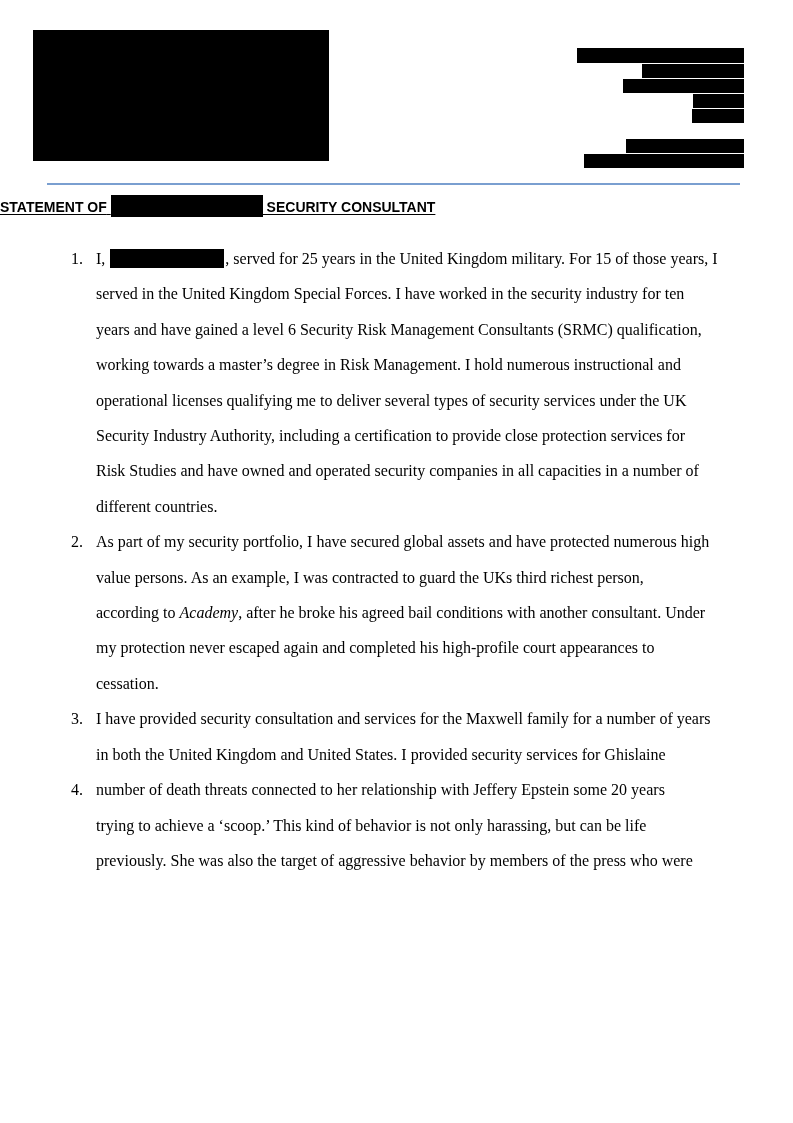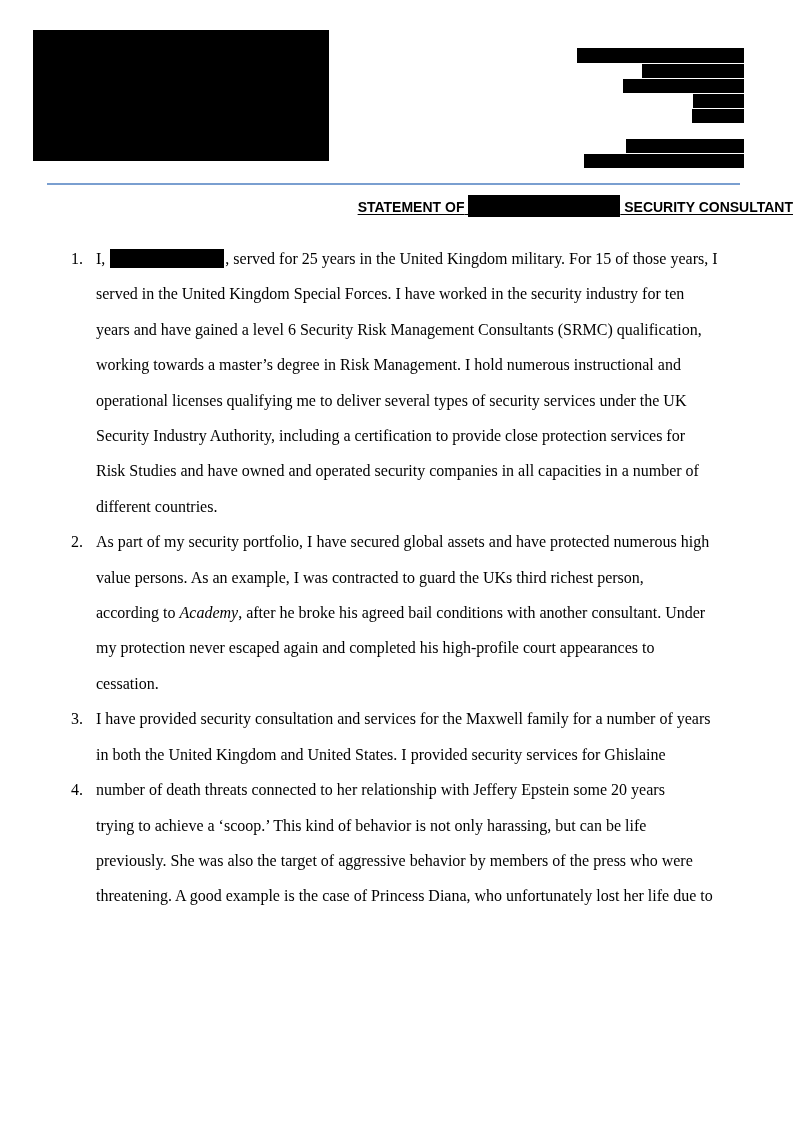--- a/index.html
+++ b/index.html
@@ -25,21 +25,21 @@
       top: 183px;
       width: 693px;
       height: 2px;
       background: #7a9fd0;
     }
     .title {
       position: absolute;
       top: 195px;
       left: 0;
       width: 793px;
-      text-align: right;
+      text-align: left;
       font-family: "Liberation Sans", "DejaVu Sans", sans-serif;
       font-weight: bold;
       font-size: 14px;
       letter-spacing: 0px;
     }
     .title .u {
       text-decoration: underline;
       text-underline-offset: 2px;
     }
     .title .inline-redact {
@@ -130,16 +130,15 @@
     <span class="num">3.</span>
     <span class="line">I have provided security consultation and services for the Maxwell family for a number of years</span>
     <span class="line">in both the United Kingdom and United States.  I provided security services for Ghislaine</span>
   </li>
 
   <li class="item">
     <span class="num">4.</span>
     <span class="line">number of death threats connected to her relationship with Jeffery Epstein some 20 years</span>
     <span class="line">trying to achieve a ‘scoop.’ This kind of behavior is not only harassing, but can be life</span>
     <span class="line">previously. She was also the target of aggressive behavior by members of the press who were</span>
-    <span class="line">threatening. A good example is the case of Princess Diana, who unfortunately lost her life due to</span>
   </li>
 
 </ol>
 
 </body></html>

